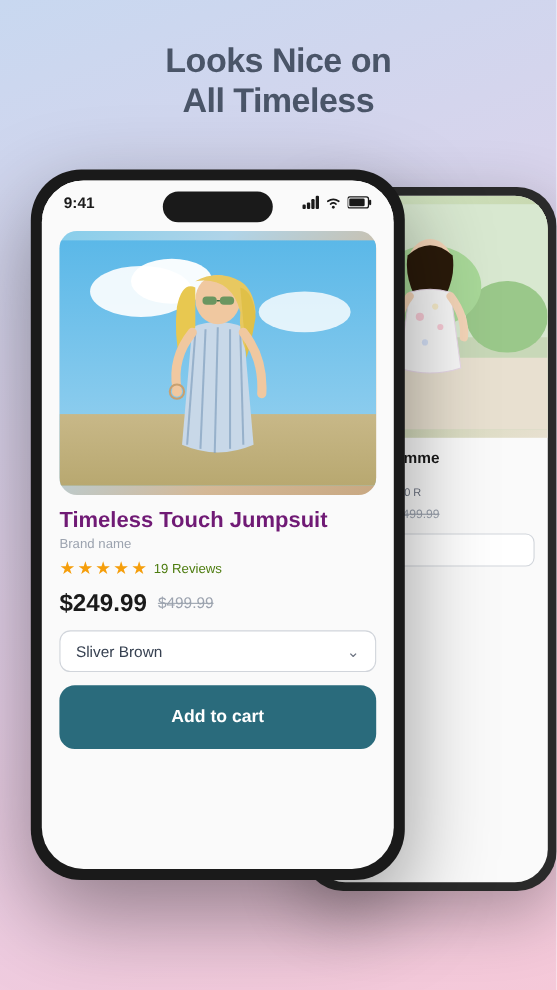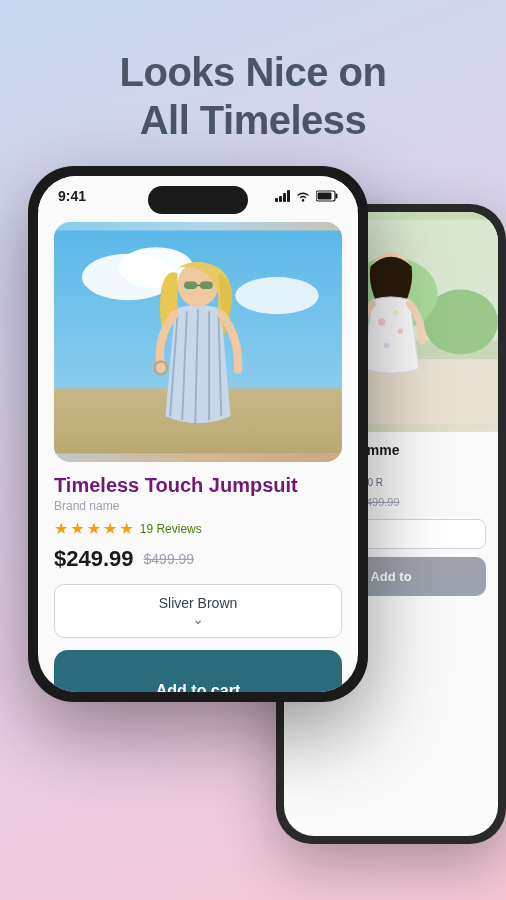--- a/index.html
+++ b/index.html
@@ -11,45 +11,45 @@
       font-family: -apple-system, BlinkMacSystemFont, 'Segoe UI', sans-serif;
       background: linear-gradient(160deg, #c8d8f0 0%, #e8d0e8 60%, #f5c8d8 100%);
       position: relative;
       display: flex;
       flex-direction: column;
       align-items: center;
     }
 
     .page-title {
       text-align: center;
-      margin-top: 48px;
+      margin-top: 36px;
       color: #4a5568;
-      font-size: 40px;
+      font-size: 31px;
       font-weight: 700;
       line-height: 1.2;
       letter-spacing: -0.5px;
     }
 
     .devices-container {
       position: relative;
       width: 506px;
       height: 760px;
       margin-top: 20px;
       display: flex;
       justify-content: center;
       align-items: flex-start;
     }
 
     
     .phone-main {
       position: absolute;
       left: 28px;
-      top: 2px;
+      top: 24px;
       width: 340px;
-      height: 536px;
+      height: 646px;
       background: #1a1a1a;
       border-radius: 46px;
       padding: 10px;
       box-shadow: 0 30px 80px rgba(0,0,0,0.4);
       z-index: 2;
     }
 
     .phone-main-inner {
       width: 100%;
       height: 100%;
@@ -165,40 +165,39 @@
 
     .color-select {
       display: flex;
       align-items: center;
       justify-content: space-between;
       border: 1.5px solid #d1d5db;
       border-radius: 10px;
       padding: 10px 14px;
       margin-top: 12px;
       background: #fff;
-      flex-direction: column;
     }
 
     .color-select-text {
       font-size: 14px;
       color: #374151;
     }
 
     .chevron-icon {
       color: #6b7280;
       font-size: 14px;
     }
 
     .add-to-cart-btn {
       width: 100%;
       background: #2a6b7c;
       color: #fff;
       border: none;
       border-radius: 14px;
-      padding: 32px;
+      padding: 20px;
       font-size: 16px;
       font-weight: 600;
       text-align: center;
       margin-top: 12px;
       cursor: pointer;
     }
 
     
     .phone-secondary {
       position: absolute;
@@ -382,23 +381,20 @@
 
         <div class="secondary-price-row">
           <span class="secondary-price-current">$249.99</span>
           <span class="secondary-price-original">$499.99</span>
         </div>
 
         <div class="secondary-color-select">
           <span class="secondary-color-text">Black</span>
         </div>
 
-        <div class="secondary-add-btn">
-          <span>Add to</span>
-        </div>
       </div>
     </div>
   </div>
 
   <div class="phone-main">
     <div class="phone-main-inner">
 
       <div class="dynamic-island"></div>
 
       <div class="status-bar">

